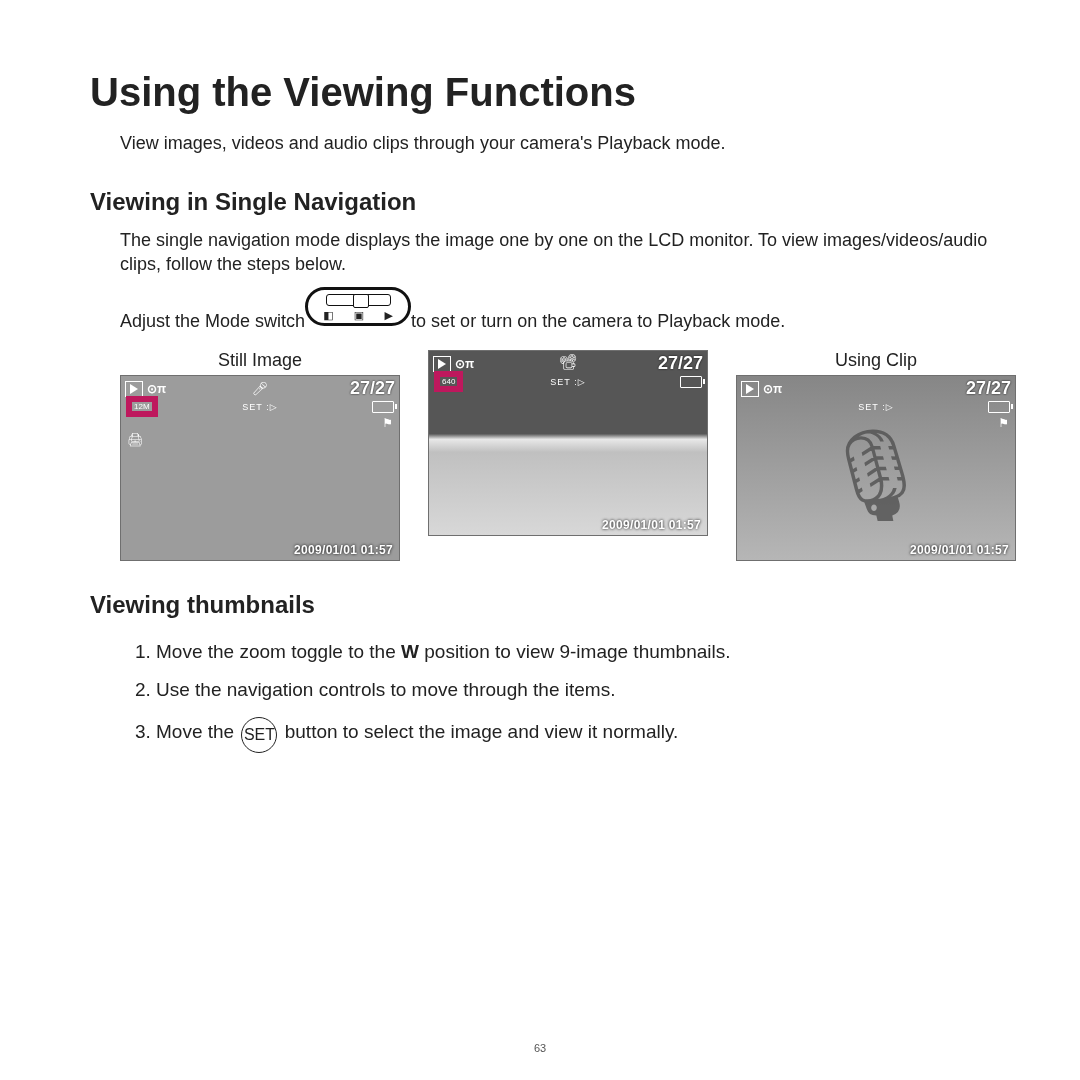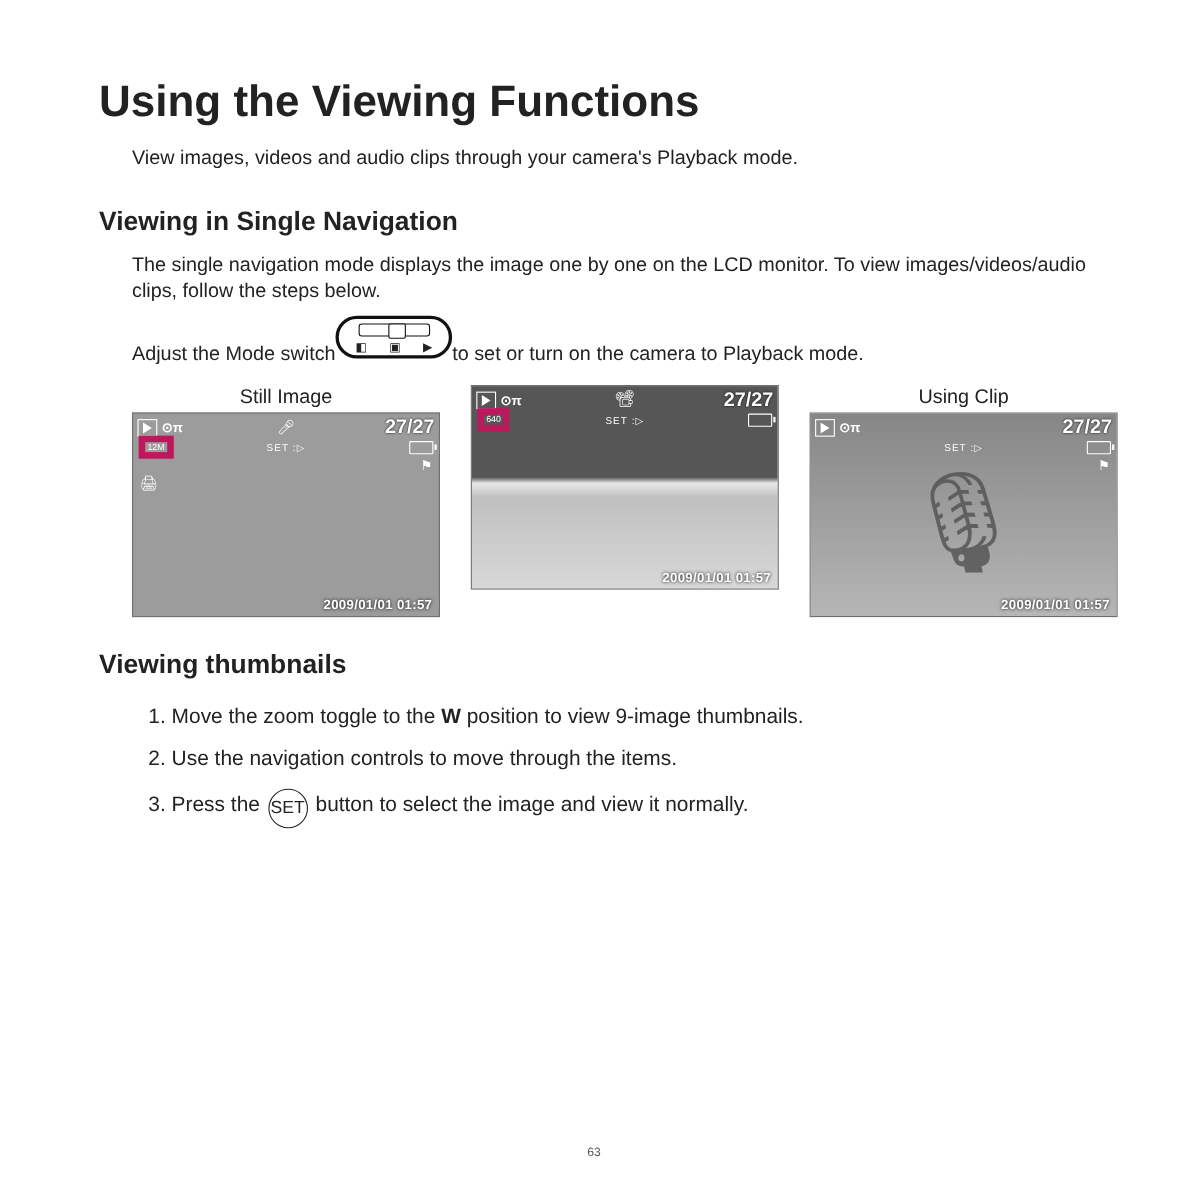--- a/index.html
+++ b/index.html
@@ -179,17 +179,17 @@
   </div>
 </div>
 
 <h2>Viewing thumbnails</h2>
 <ol class="steps">
   <li>
     <span>Move the zoom toggle to the </span><b>W</b><span> position to view 9-image thumbnails.</span>
   </li>
   <li>Use the navigation controls to move through the items.</li>
   <li>
-    <span>Press the </span><span class="setbtn">SET</span><span> button to select the image and view it normally.</span>
+    <span>Move the </span><span class="setbtn">SET</span><span> button to select the image and view it normally.</span>
   </li>
 </ol>
 
 <div class="pagenum">63</div>
 
 </body></html>

